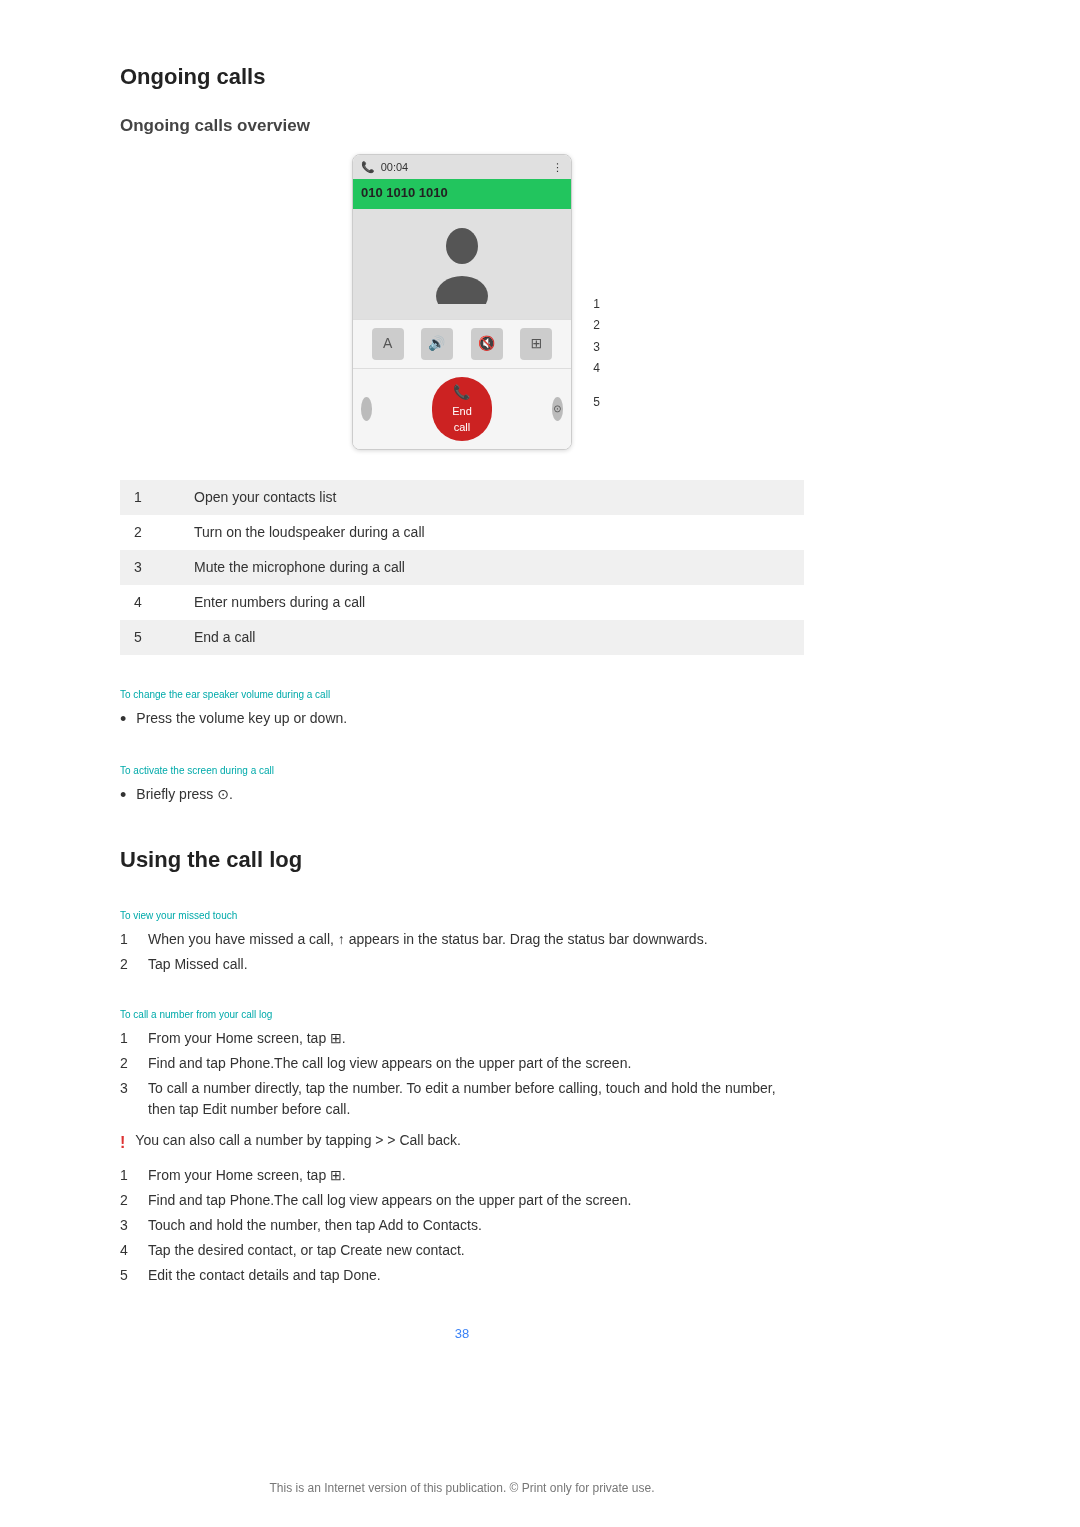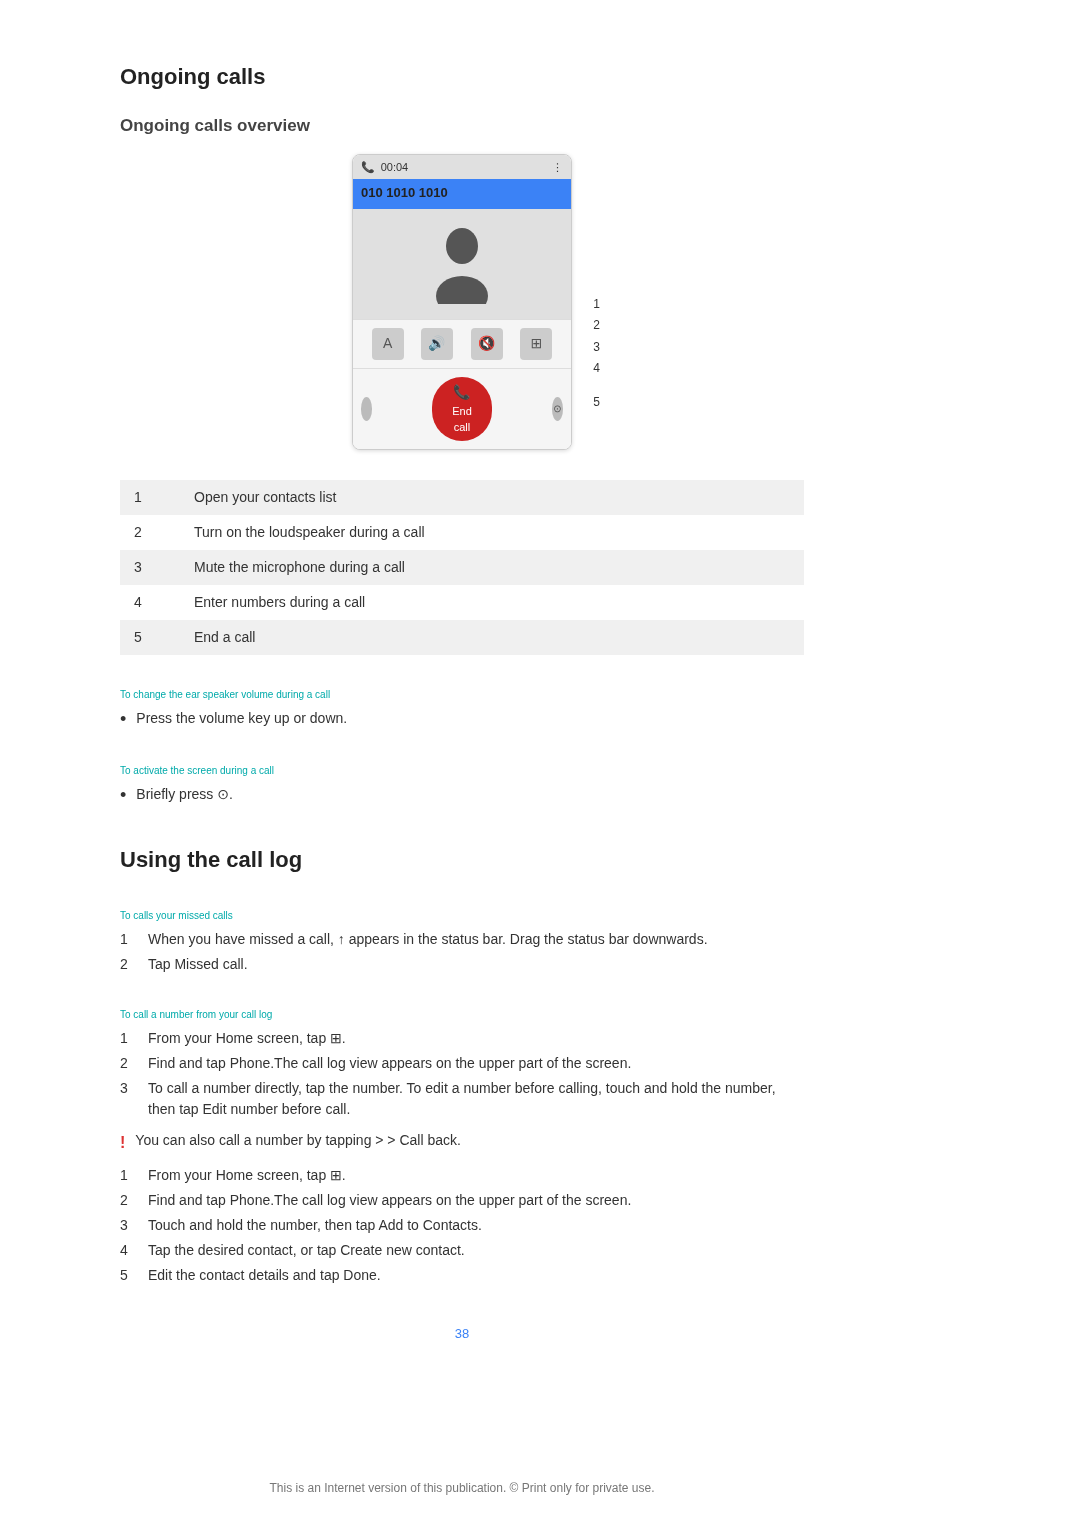--- a/index.html
+++ b/index.html
@@ -46,21 +46,21 @@
     .phone-status-bar {
       background: #e0e0e0;
       padding: 4px 8px;
       font-size: 11px;
       color: #333;
       display: flex;
       align-items: center;
       gap: 6px;
     }
     .phone-number-display {
-      background: #3b82f6;
+      background: #22c55e;
       padding: 4px 8px 6px 8px;
       font-size: 13px;
       font-weight: bold;
       color: #222;
     }
     .phone-avatar-area {
       background: #e0e0e0;
       height: 110px;
       display: flex;
       align-items: center;
@@ -317,21 +317,21 @@
 
   <div class="tip-heading">To activate the screen during a call</div>
   <div class="bullet-item">
     <span class="bullet-dot">•</span>
     <span>Briefly press ⊙.</span>
   </div>
 
   <div class="section-gap"></div>
   <h1 class="section-title">Using the call log</h1>
 
-  <div class="tip-heading">To calls your missed calls</div>
+  <div class="tip-heading">To view your missed touch</div>
   <ol class="numbered-list" id="missed-list">
       <li>
         <span class="num-label">1</span>
         <span>When you have missed a call, ↑ appears in the status bar. Drag the status bar downwards.</span>
       </li>
       <li>
         <span class="num-label">2</span>
         <span>Tap Missed call.</span>
       </li>
     </ol>

